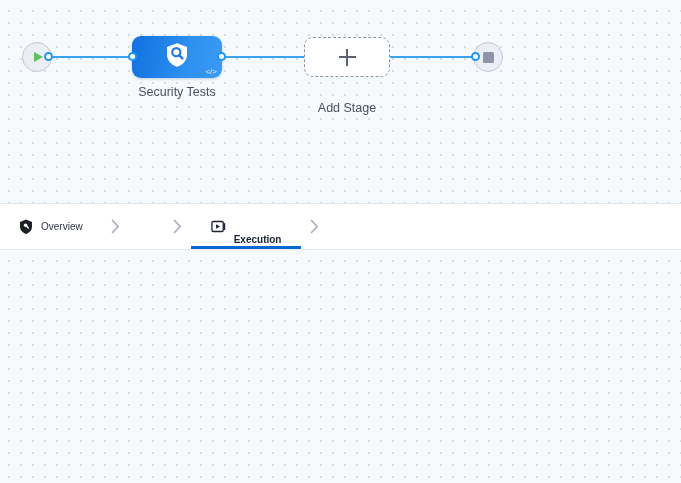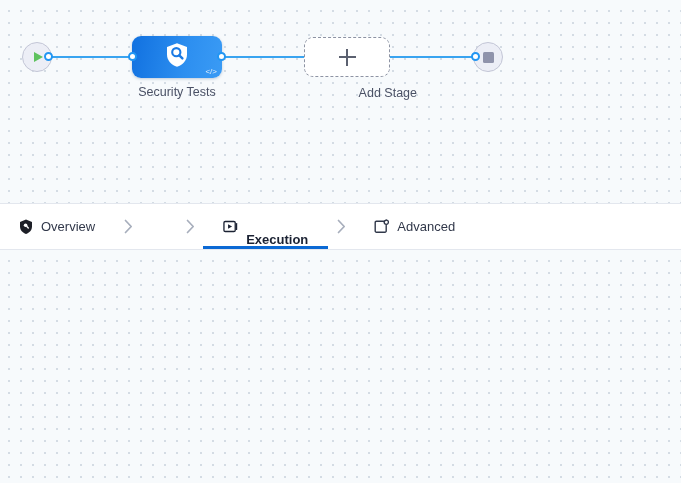--- a/index.html
+++ b/index.html
@@ -159,21 +159,21 @@
   .tab {
     display: flex;
     align-items: center;
     gap: 7px;
     height: 45px;
     cursor: pointer;
     position: relative;
     padding: 0 2px;
   }
   .tab .tab-label {
-    font-size: 13px;
+    font-size: 10px;
     color: #31384a;
     white-space: nowrap;
   }
   .tab.active .tab-label {
     font-weight: bold;
     color: #1b2233;
     margin-top: 26px;
   }
   .tab.active::after {
     content: "";
@@ -223,21 +223,21 @@
       </svg>
     </span>
     <span class="code-badge">&lt;/&gt;</span>
   </div>
   <div class="port" style="left:217px; top:52px;"></div>
   <div class="node-label" style="left:107px; top:84px; width:140px;">Security Tests</div>
 
   <div id="add-stage-node" class="add-node" style="left:304px; top:37px;">
     <span class="plus"></span>
   </div>
-  <div class="node-label" style="left:277px; top:85px; width:140px;text-align:right;">Add Stage</div>
+  <div class="node-label" style="left:277px; top:100px; width:140px;">Add Stage</div>
 
   <div class="port" style="left:471px; top:52px;"></div>
   <div class="terminal" style="left:473px; top:42px;">
     <div class="stop-sq"></div>
   </div>
 </div>
 
 <div id="tab-bar">
 
   <div class="tab">
@@ -274,34 +274,20 @@
     </span>
     <span class="tab-label">Execution</span>
   </div>
 
   <div class="tab-sep">
     <svg width="9" height="15" viewBox="0 0 9 15">
       <polyline points="1.5,1.5 7.2,7.5 1.5,13.5" fill="none" stroke="#a7aebc" stroke-width="1.7" stroke-linecap="round" stroke-linejoin="round"></polyline>
     </svg>
   </div>
 
-  <div class="tab">
-    <span class="tab-icon">
-      <svg width="16" height="16" viewBox="0 0 16 16">
-        <path d="M10.6 2.2 H2.4 A1.2 1.2 0 0 0 1.2 3.4 V12 A1.2 1.2 0 0 0 2.4 13.2 H11
-                 A1.2 1.2 0 0 0 12.2 12 V6.4" fill="none" stroke="#31384a" stroke-width="1.4" stroke-linecap="round"></path>
-        <circle cx="12.3" cy="3.2" r="2.1" fill="none" stroke="#31384a" stroke-width="1.3"></circle>
-        <line x1="12.3" y1="0.5" x2="12.3" y2="1.4" stroke="#31384a" stroke-width="1.1"></line>
-        <line x1="12.3" y1="5" x2="12.3" y2="5.9" stroke="#31384a" stroke-width="1.1"></line>
-        <line x1="9.8" y1="3.2" x2="10.6" y2="3.2" stroke="#31384a" stroke-width="1.1"></line>
-        <line x1="14" y1="3.2" x2="14.8" y2="3.2" stroke="#31384a" stroke-width="1.1"></line>
-      </svg>
-    </span>
-    <span class="tab-label">Advanced</span>
-  </div>
 </div>
 
 <div id="step-canvas" class="canvas">
 
   
   
   
   
   
 

